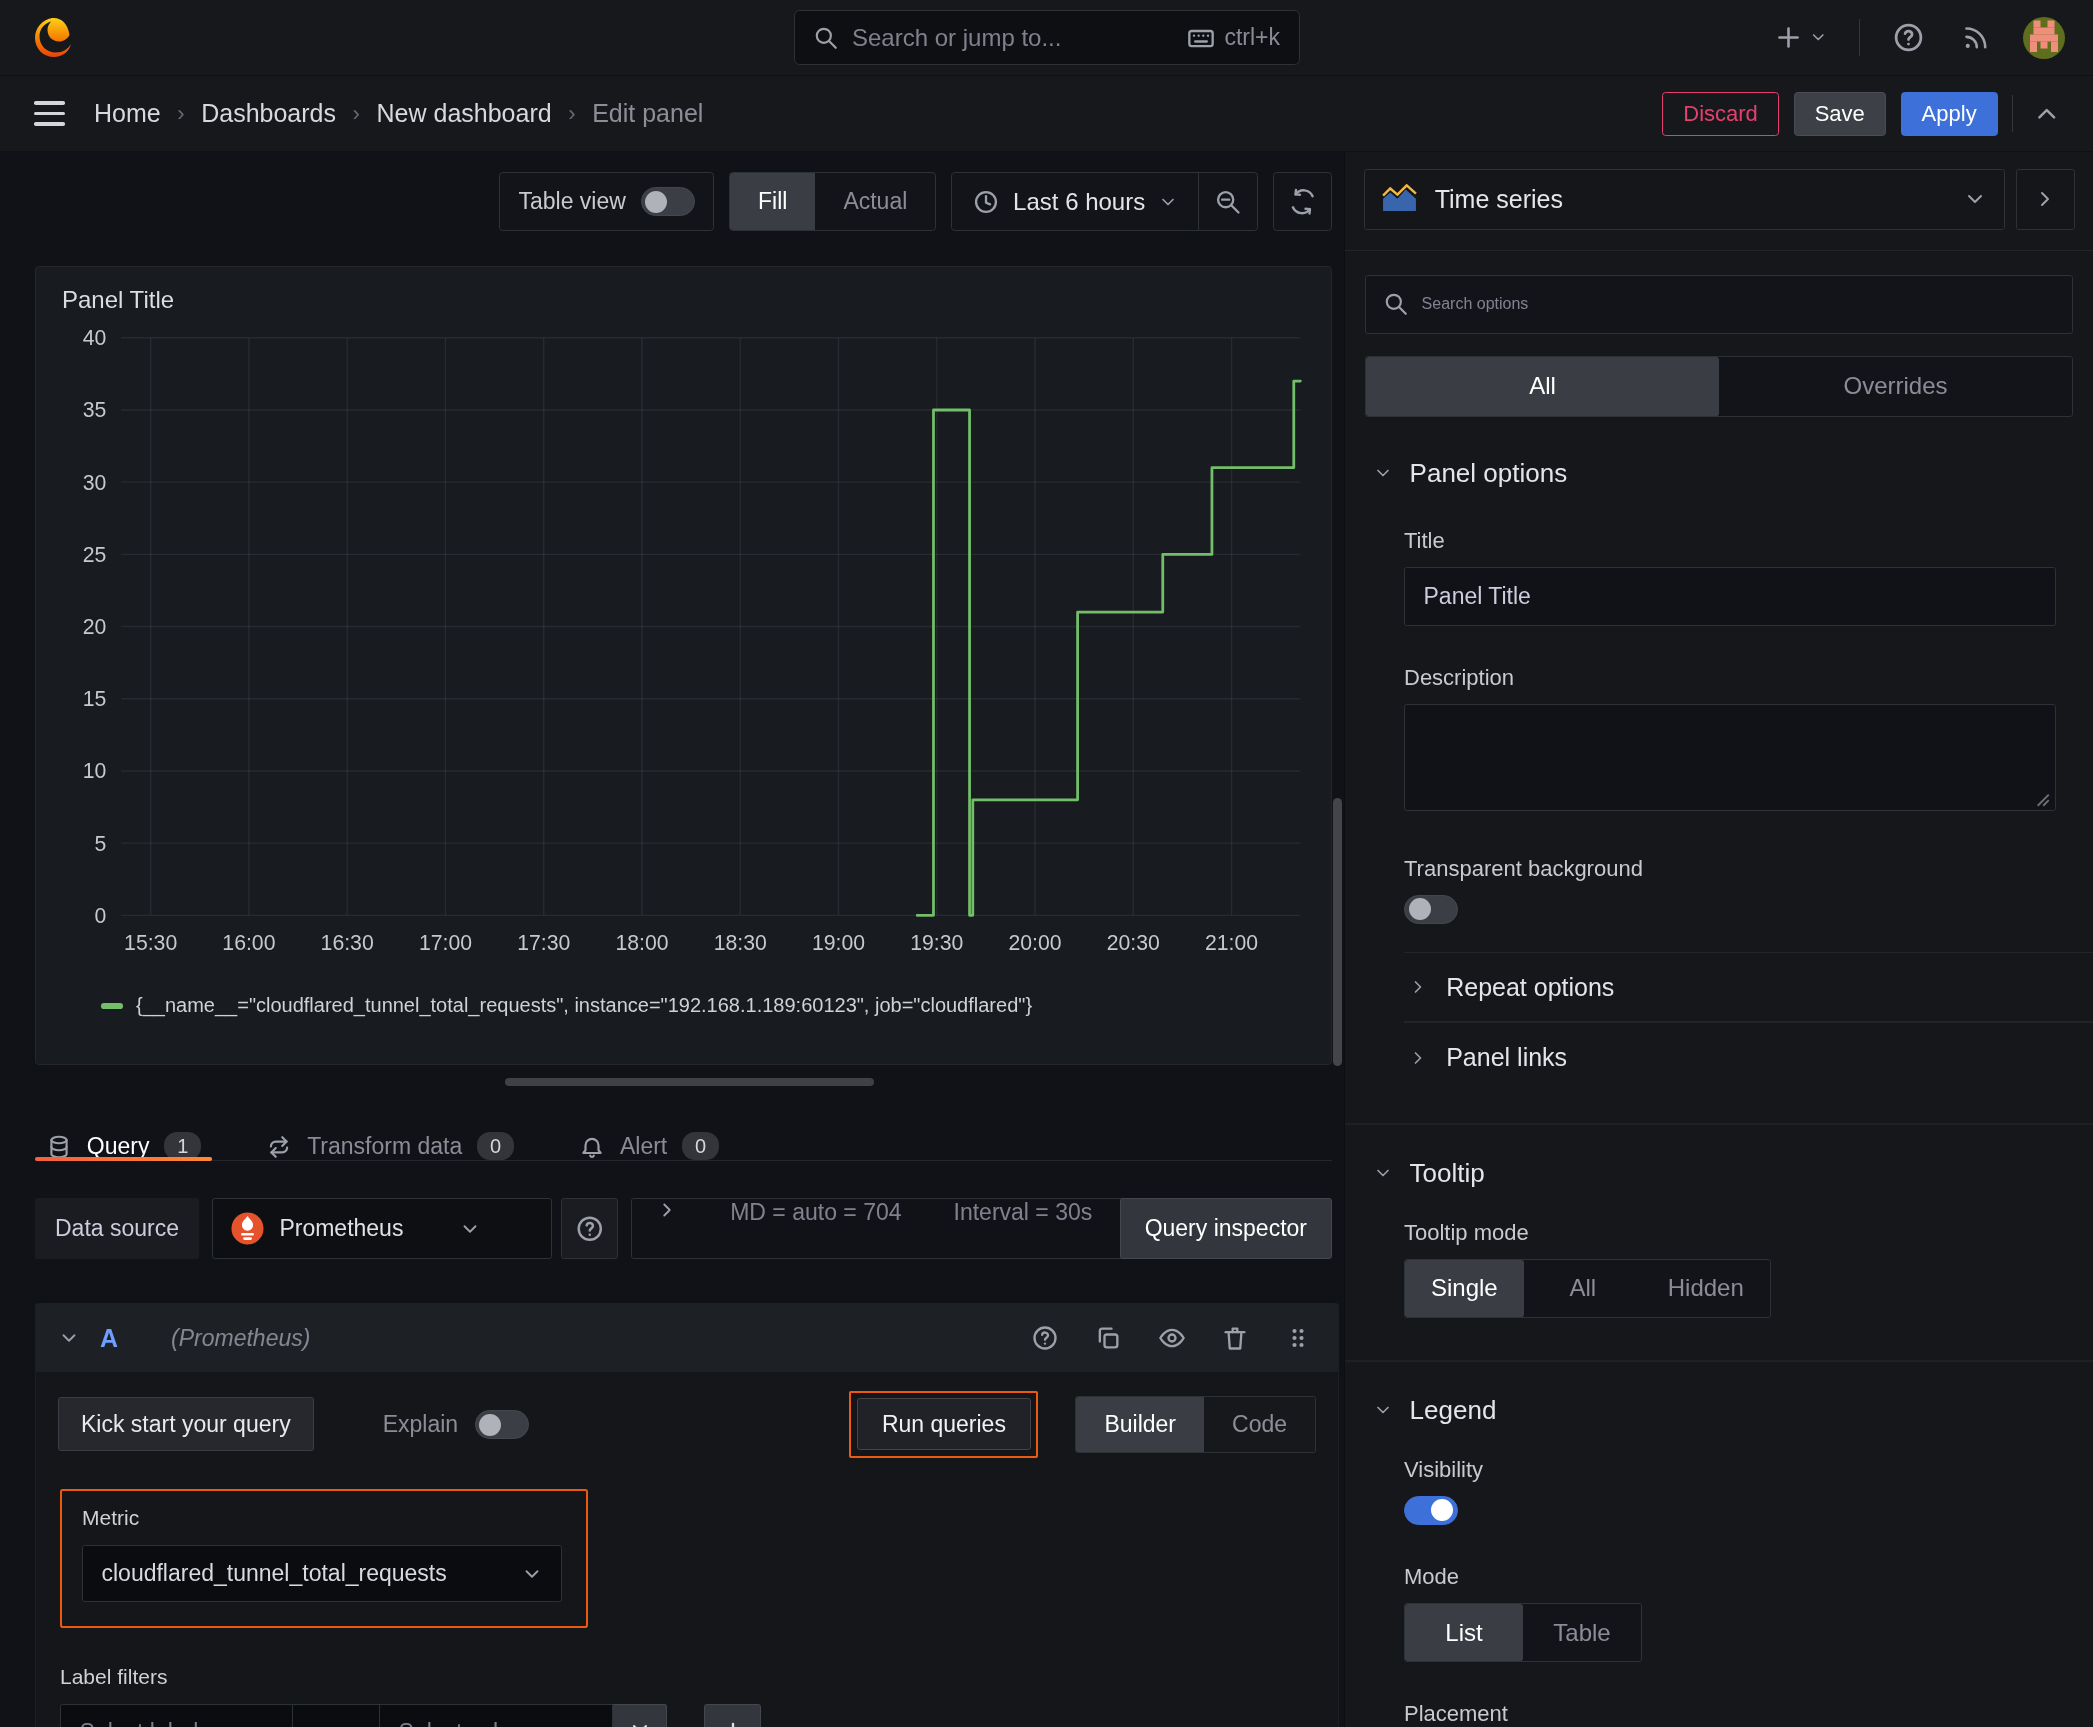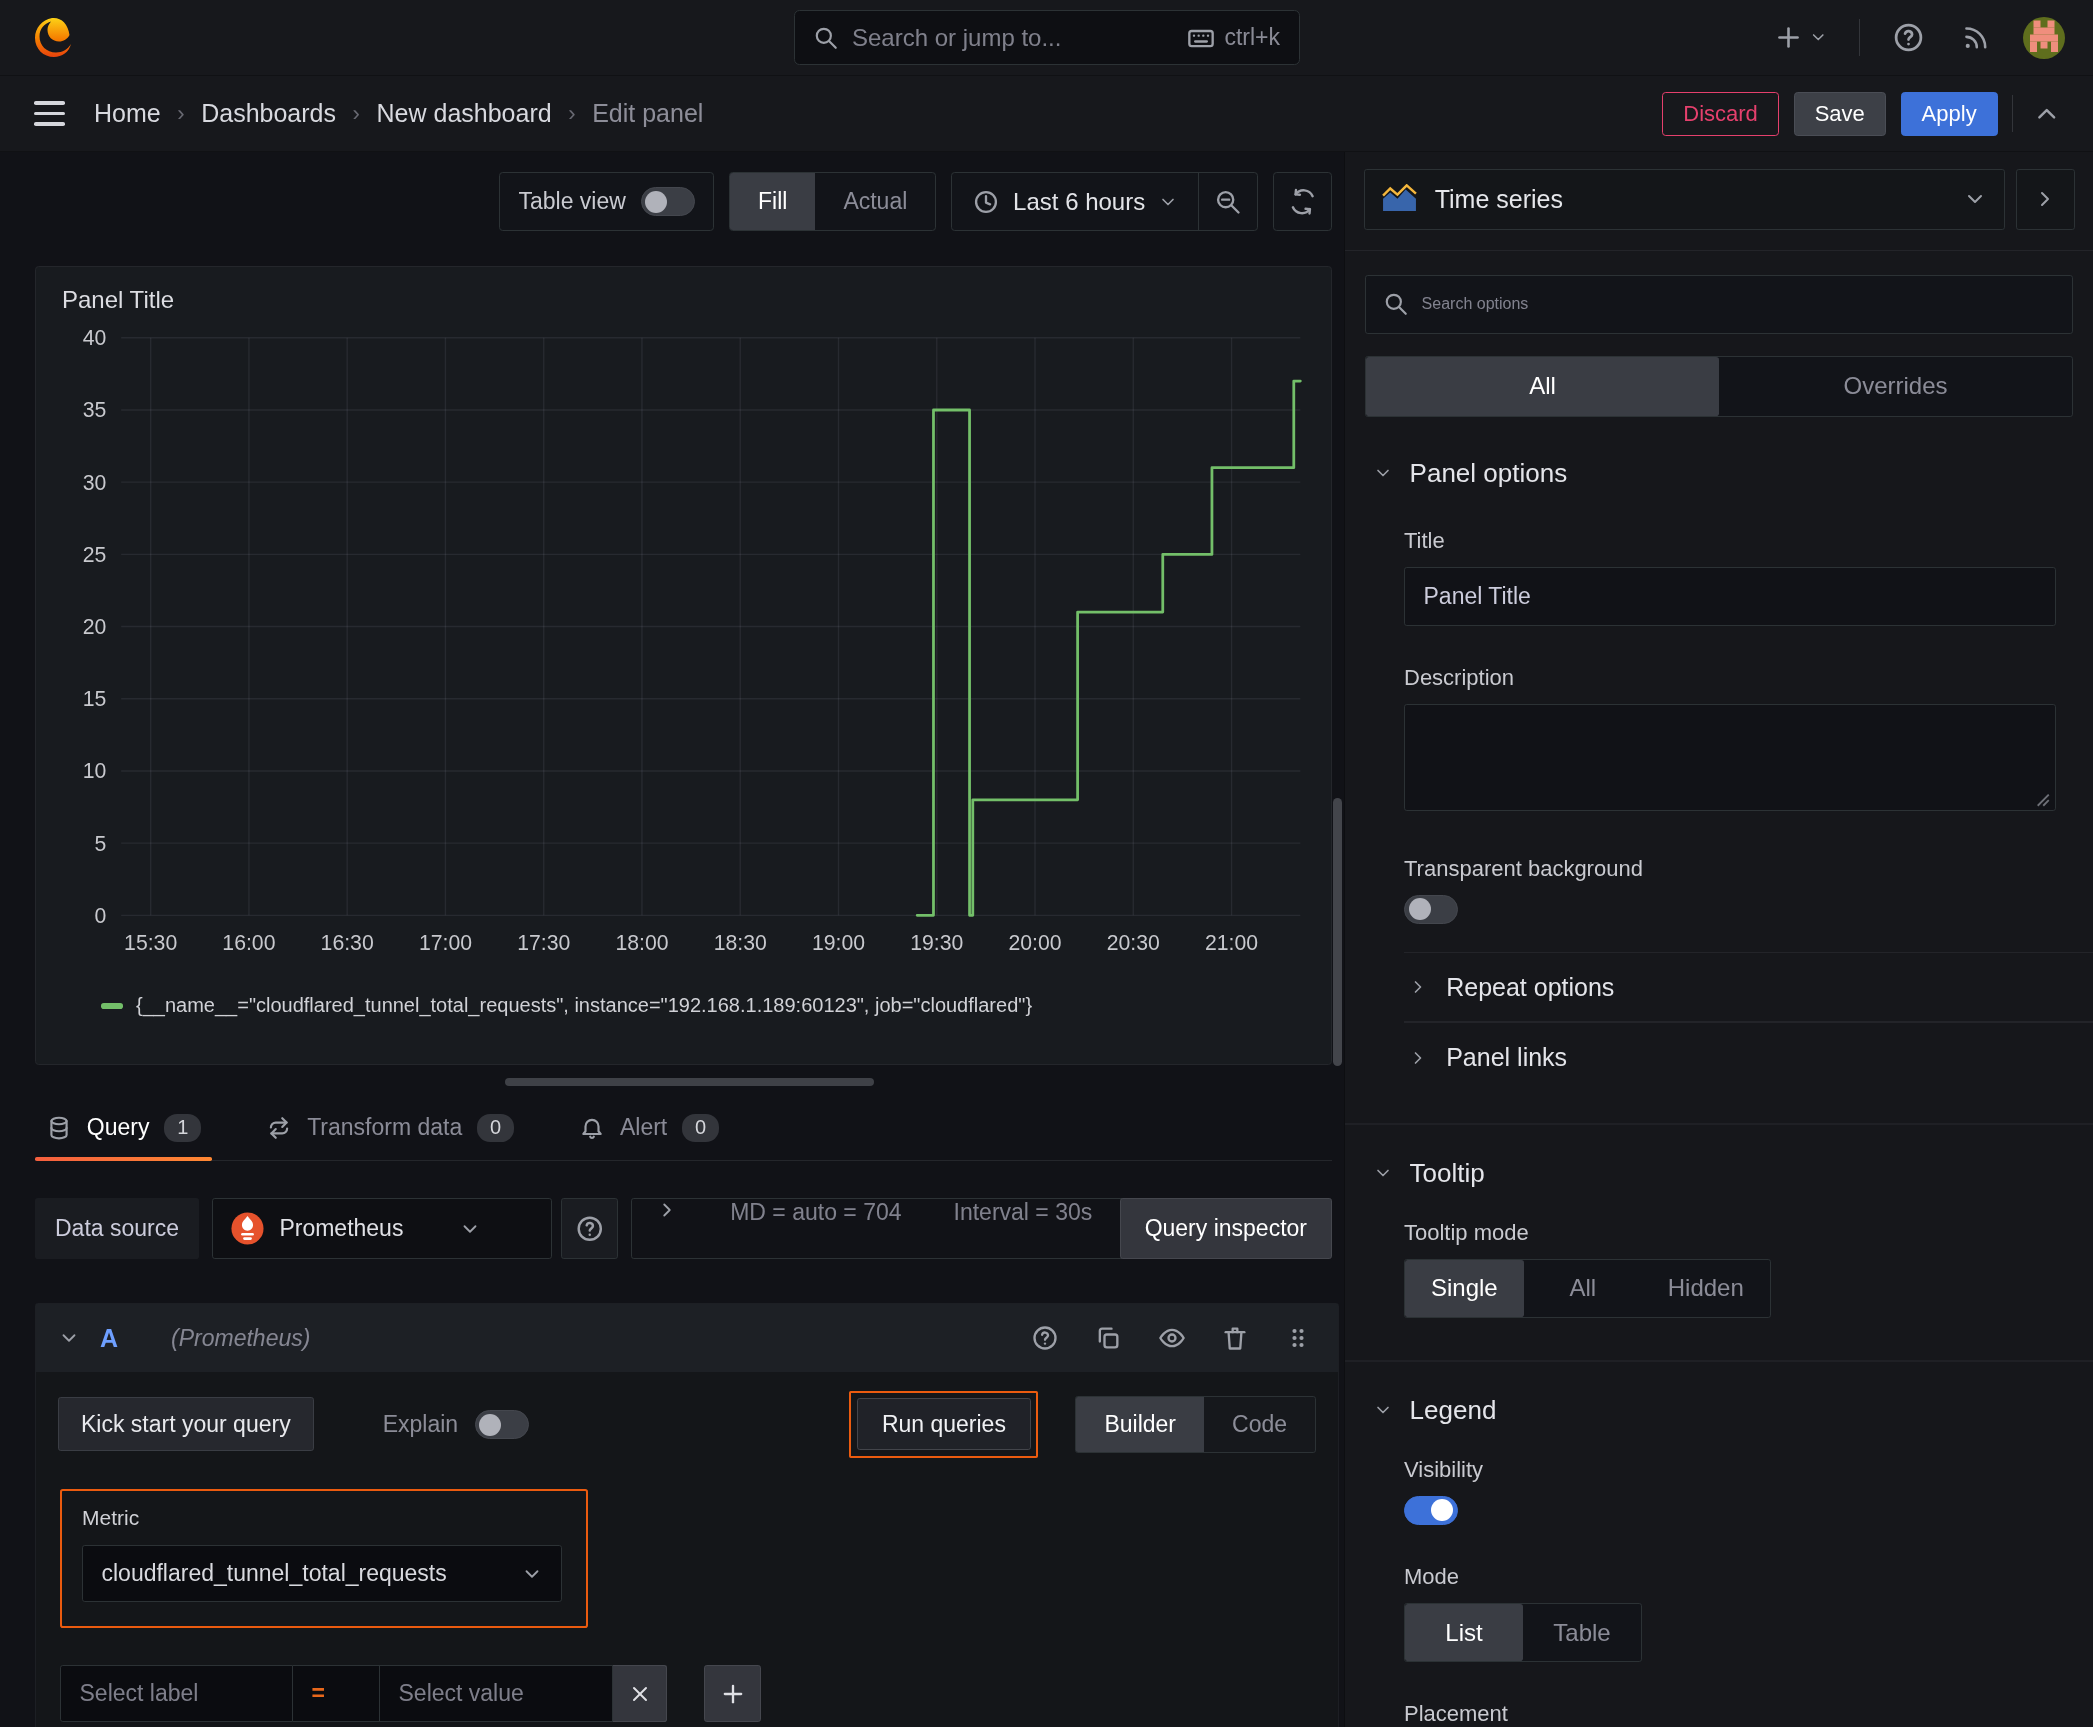--- a/index.html
+++ b/index.html
@@ -79,21 +79,21 @@
   .panel-card { margin-top:35px; width:1297px; height:799px; background:#181b1f; border:0.9px solid #24262b; border-radius:3.7px; padding:13px 26px 9.2px 26px; }
   .panel-title { font-size:24px; color:#dcdde2; margin:5.5px 0 9.2px 0; }
   .legend-row { display:flex; align-items:center; gap:13px; margin:3.7px 0 0 39px; }
   .legend-swatch { width:22px; height:5.5px; border-radius:2.8px; }
   .legend-label { font-size:20px; color:#d0d1d6; cursor:pointer; }
 
   .drag-handle { width:369px; height:8.3px; border-radius:4.6px; background:#3f4147; margin:13px auto 0 auto; cursor:row-resize; }
 
   
   .tabsbar { margin-top:9.2px; display:flex; align-items:stretch; gap:54px; border-bottom:0.9px solid #24262b; height:66px; padding-left:5.5px; width:1297px; }
-  .tab { position:relative; display:flex; align-items:center; gap:14.8px; background:none; border:none; font-family:inherit; font-size:23px; color:rgba(204,204,220,0.65); cursor:pointer; padding:0 5.5px; }
+  .tab { position:relative; display:flex; align-items:flex-end; gap:14.8px; background:none; border:none; font-family:inherit; font-size:23px; color:rgba(204,204,220,0.65); cursor:pointer; padding:0 5.5px; }
   .tab.active { color:#fff; }
   .tab.active::after { content:""; position:absolute; left:-5.5px; right:-5.5px; bottom:-0.9px; height:4.6px; border-radius:1.8px; background:linear-gradient(90deg,#f55f3e,#ff8833); }
   .count-badge { background:#33353b; color:#d5d6db; border-radius:13px; font-size:20px; padding:2.8px 13px; }
 
   
   .ds-row { margin-top:37px; display:flex; align-items:center; width:1297px; }
   .ds-label { background:#1a1c21; height:61px; display:flex; align-items:center; padding:0 20px; font-size:23px; color:#ccccdc; border-radius:2.8px; }
   .ds-select { margin-left:13px; height:61px; min-width:340px; background:#0e0f13; border:0.9px solid #2c3235; border-radius:2.8px; display:flex; align-items:center; gap:14.8px; padding:0 16.6px; cursor:pointer; }
   .ds-select .ds-name { font-size:23px; color:#e0e1e6; margin-right:41px; }
   .help-sq { margin-left:9.2px; width:57px; height:61px; border:0.9px solid #2c3235; background:#1a1c21; border-radius:2.8px; display:flex; align-items:center; justify-content:center; cursor:pointer; }
@@ -495,20 +495,21 @@
           <div class="field-label">Metric</div>
           <div class="select-input metric-select">
             <span>cloudflared_tunnel_total_requests</span>
             <svg class="icon chev" width="22" height="22" viewBox="0 0 24 24">
                 <polyline points="6,9 12,15 18,9"></polyline>
               </svg>
           </div>
         </div>
 
         <div class="lf-section">
+          <div class="field-label">Label filters</div>
           <div class="lf-row">
             <div class="select-input lf-select first" style="width:233px;">
               <span style="color:rgba(204,204,220,0.6);">Select label</span>
 
             </div>
             <div class="select-input lf-select lf-op" style="width:87px; border-left:none;">
               <span>=</span>
 
             </div>
             <div class="select-input lf-select" style="width:233px; border-left:none;">

